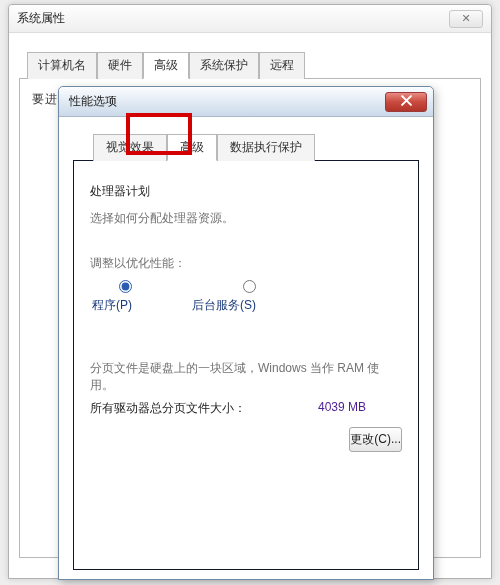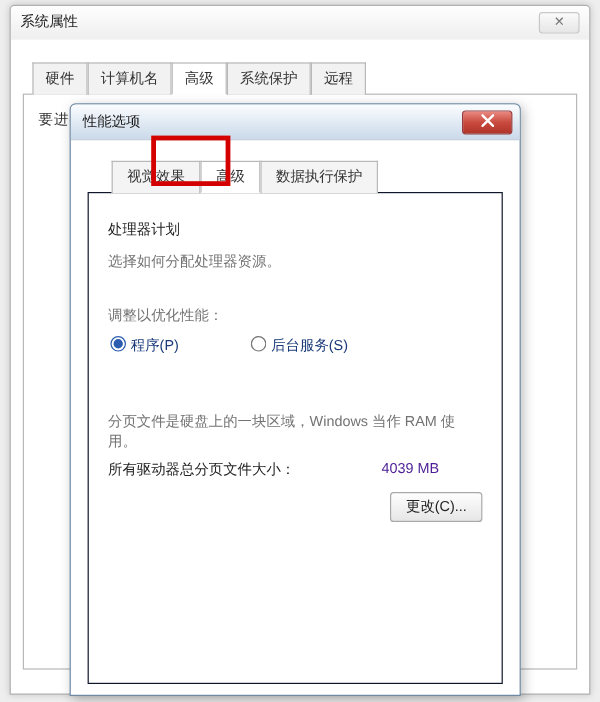--- a/index.html
+++ b/index.html
@@ -127,32 +127,32 @@
     background: #fff;
     height: 410px;
     padding: 18px 16px;
   }
 
   .section-title { color:#222; margin-top: 4px; }
   .section-desc { color:#737373; margin-top: 10px; }
   .gap { height: 18px; }
 
   .radio-row { display:flex; align-items:center; gap: 60px; margin-top: 8px; padding-left: 2px; }
-  .radio-item { display:flex; align-items:flex-start; gap: 4px; color:#1a3a7a; }
+  .radio-item { display:flex; align-items:flex-end; gap: 4px; color:#1a3a7a;flex-direction:column; }
   .radio-item input { accent-color: #2a5db0; }
 
   .vm-row { display:flex; margin-top:6px; }
   .vm-label { flex:1; color:#222; }
   .vm-value { width:120px; color:#4c1d95;text-align:center; }
 
   .btn-row { display:flex; justify-content:flex-end; margin-top:10px; }
   .btn {
     border: 1px solid #a8a8a8;
     background: linear-gradient(#fefefe,#e6e6e6);
-    padding: 3px 12px;
+    padding: 3px 0;
     border-radius: 3px;
     color:#222;
     font-size:12px;
   }
 
   
   .red-highlight {
     position: absolute;
     border: 4px solid #d40000;
     left: 126px;
@@ -168,22 +168,22 @@
 
 <div class="parent-window">
   <div class="parent-titlebar">
     <span class="parent-title">系统属性</span>
     <div class="parent-close">
       <span>✕</span>
     </div>
   </div>
   <div class="parent-body">
     <div class="tabstrip">
+      <div class="tab"><span>计算机名</span></div>
       <div class="tab"><span>硬件</span></div>
-      <div class="tab"><span>计算机名</span></div>
       <div class="tab active"><span>高级</span></div>
       <div class="tab"><span>系统保护</span></div>
       <div class="tab"><span>远程</span></div>
     </div>
     <div class="tab-panel">
       <div class="truncated-text">要进行十个条件更改，你必须作为管理员登录</div>
     </div>
   </div>
 </div>
 

